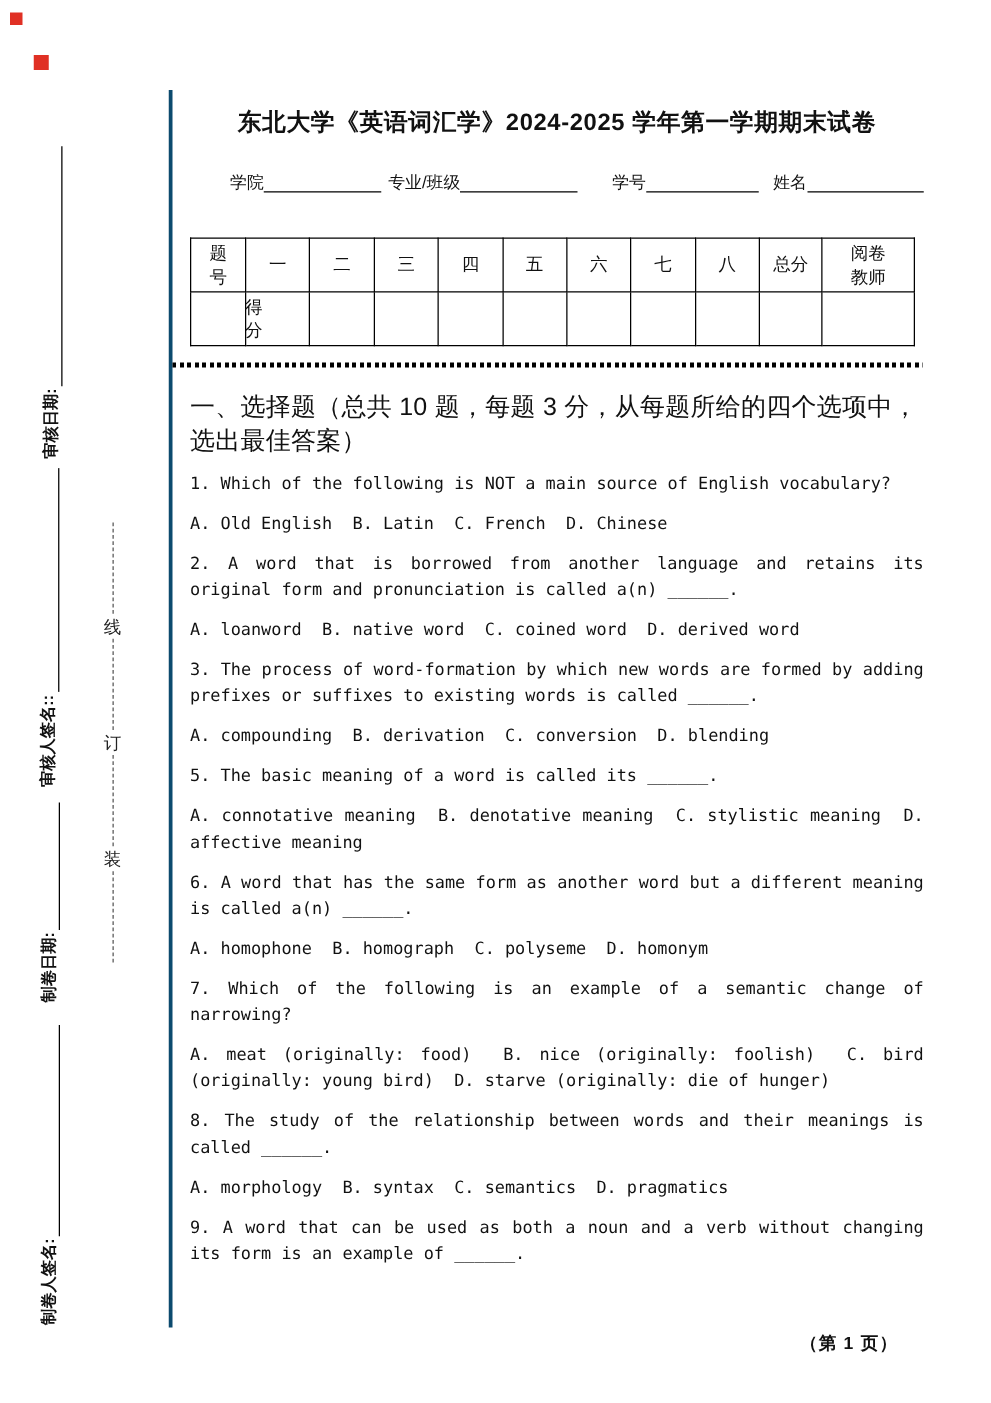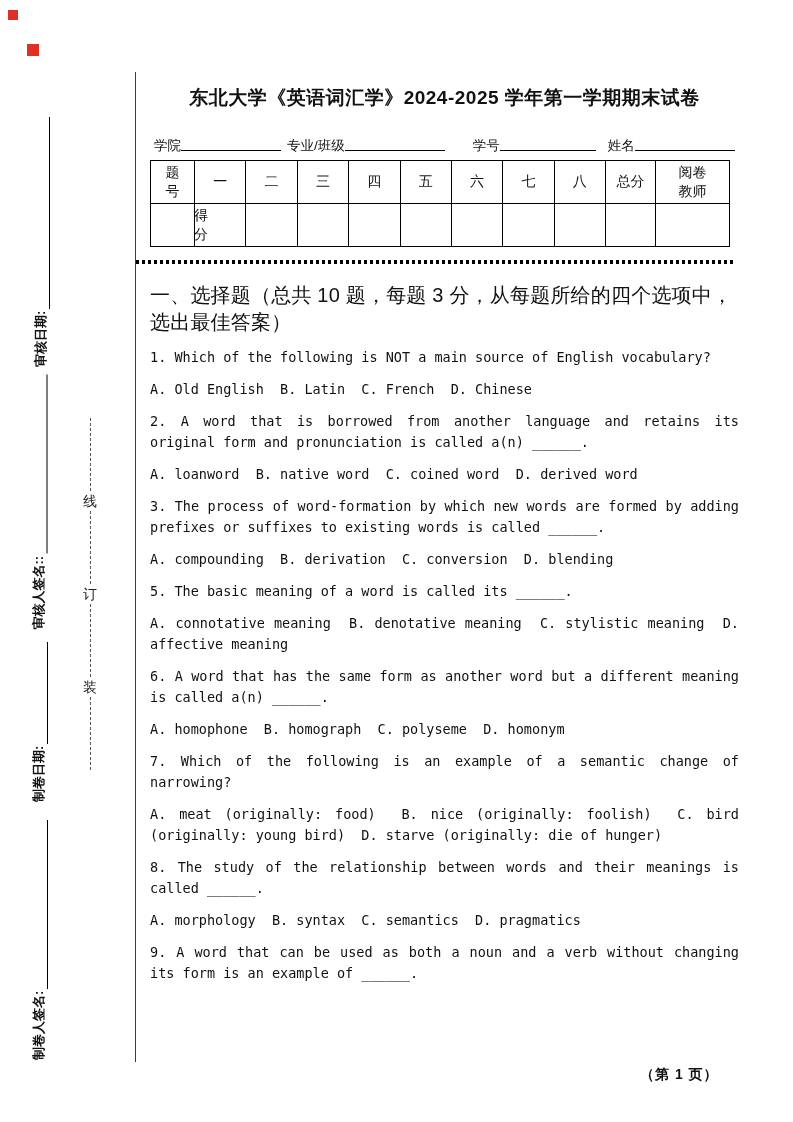--- a/index.html
+++ b/index.html
@@ -38,41 +38,41 @@
     display:flex; flex-direction:column; align-items:center;
     font-size:14px; color:#222;
   }
   .binding .seg { flex:1; width:0; border-left:1px dashed #555; }
   .binding .ch { padding:3px 0; line-height:1; }
 
   
   .content {
     position:absolute; left:135px; top:72px;
     width:612px; height:990px;
-    border-left:1px solid #0c4a6e;
+    border-left:3px solid #0c4a6e;
     padding:0 8px 0 14px;
   }
   .title {
     margin-top:13px; text-align:center;
     font-size:19px; font-weight:bold; letter-spacing:0.5px;
   }
   .fields {
-    display:flex; 
-    margin-top:26px; font-size:13.5px; padding-left:4px;
+    display:flex; align-items:flex-end;
+    margin-top:26px; font-size:13.5px; padding-left:4px;margin-left:28px;
   }
   .fields .flabel { white-space:nowrap; line-height:17px; }
   .fields .fblank { height:1.05em; border-bottom:1px solid #000; }
   .fields .b1 { width:100px; margin-right:6px; }
   .fields .b2 { width:100px; margin-right:28px; }
   .fields .b3 { width:96px;  margin-right:12px; }
   .fields .b4 { width:100px; }
 
   table.score {
     border-collapse:collapse; table-layout:fixed;
-    margin-top:6px; width:580px;
+    margin-top:36px; width:580px;
   }
   table.score td {
     border:1px solid #000; text-align:center; vertical-align:middle;
     font-size:14px; height:41px; padding:2px;
   }
   table.score tr.r2 td { height:38px;padding-left:42px; }
   .vstack { display:inline-block; width:16px; word-break:break-all; line-height:1.35; }
   .v2     { display:inline-block; width:34px; word-break:break-all; line-height:1.35; }
 
   .dotted {

